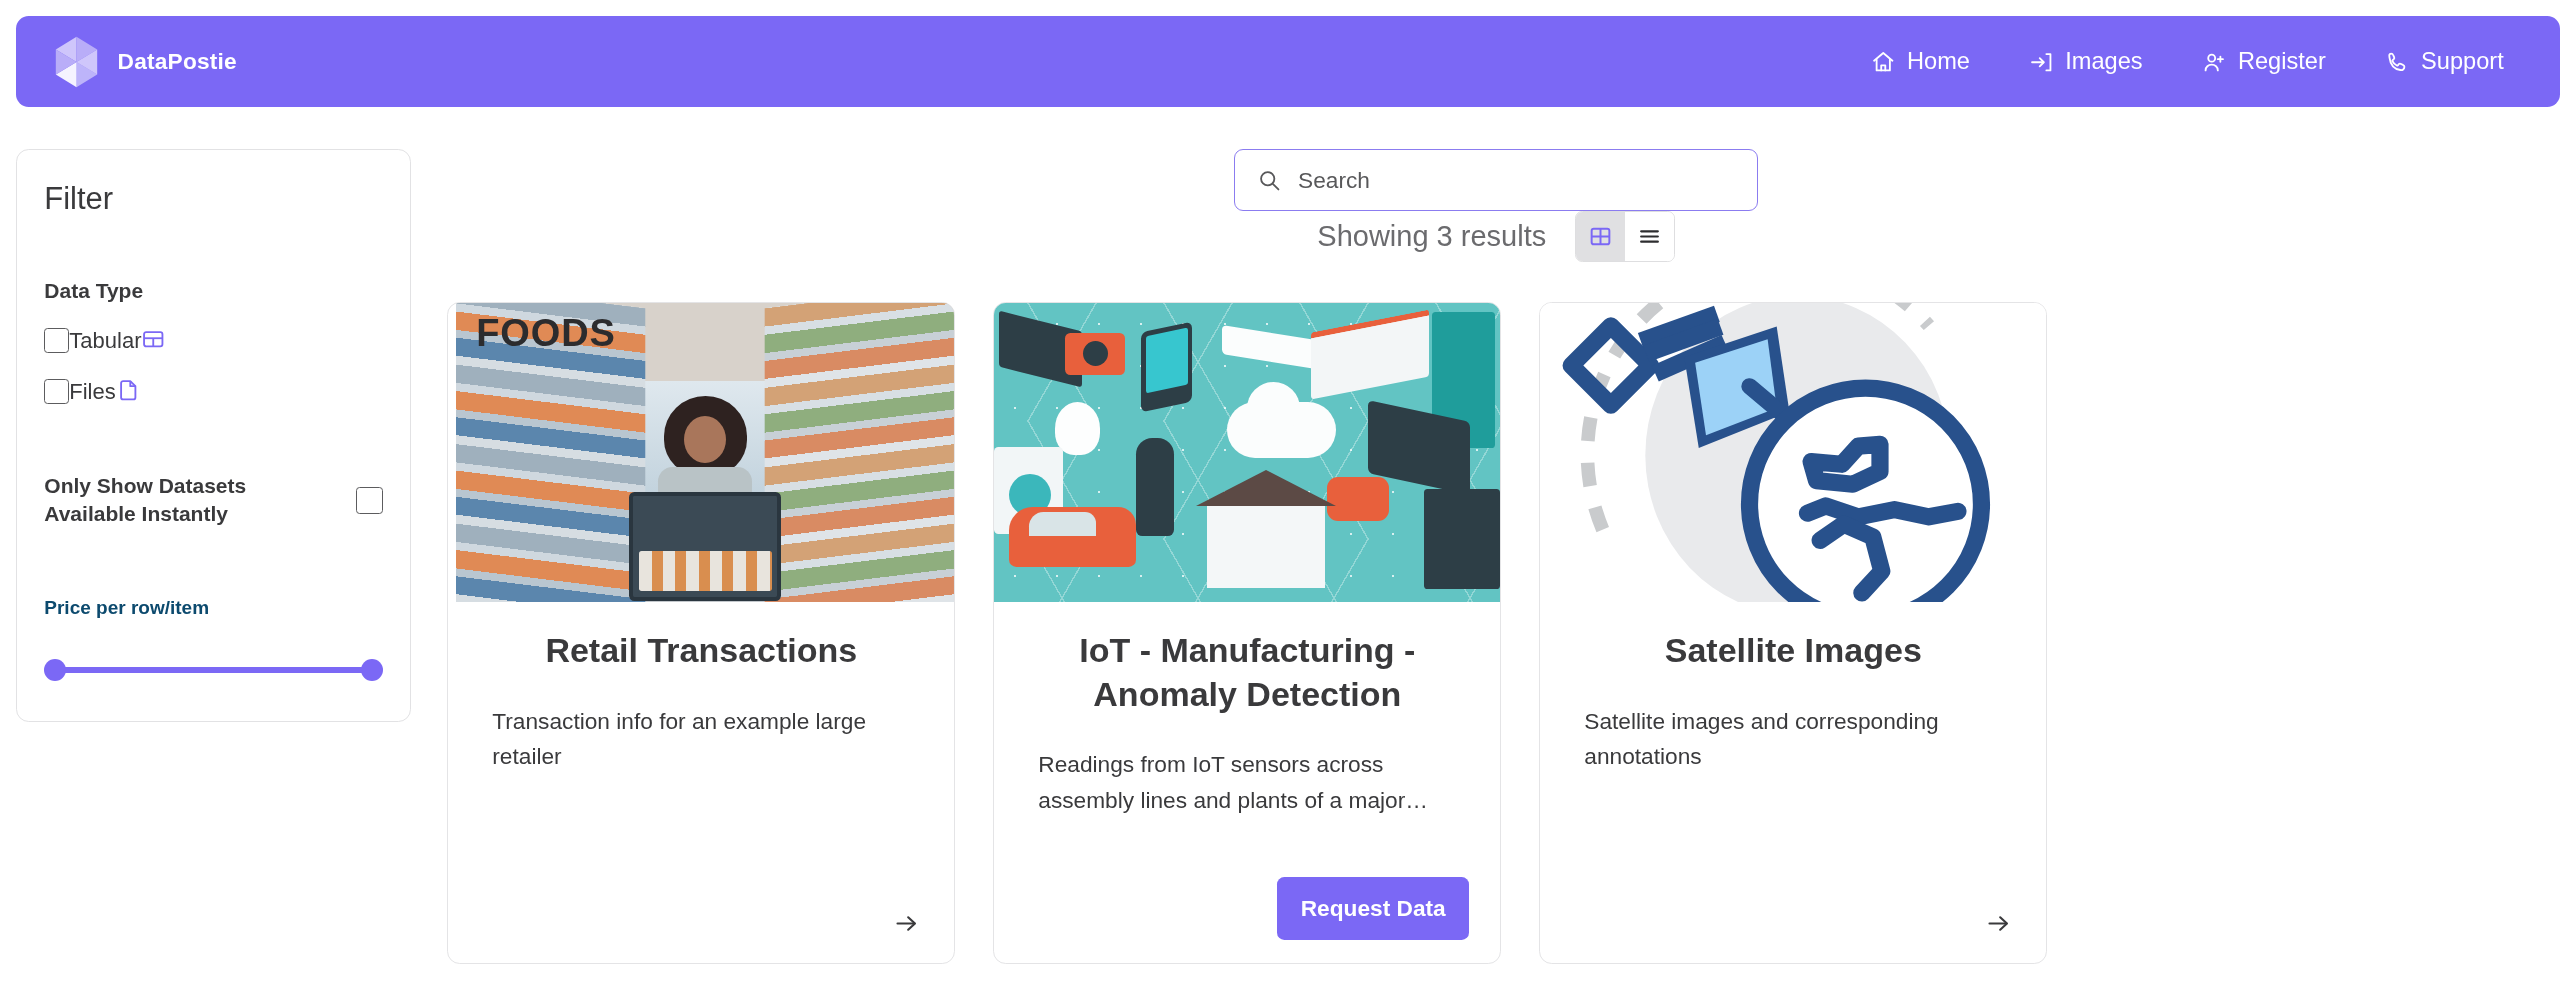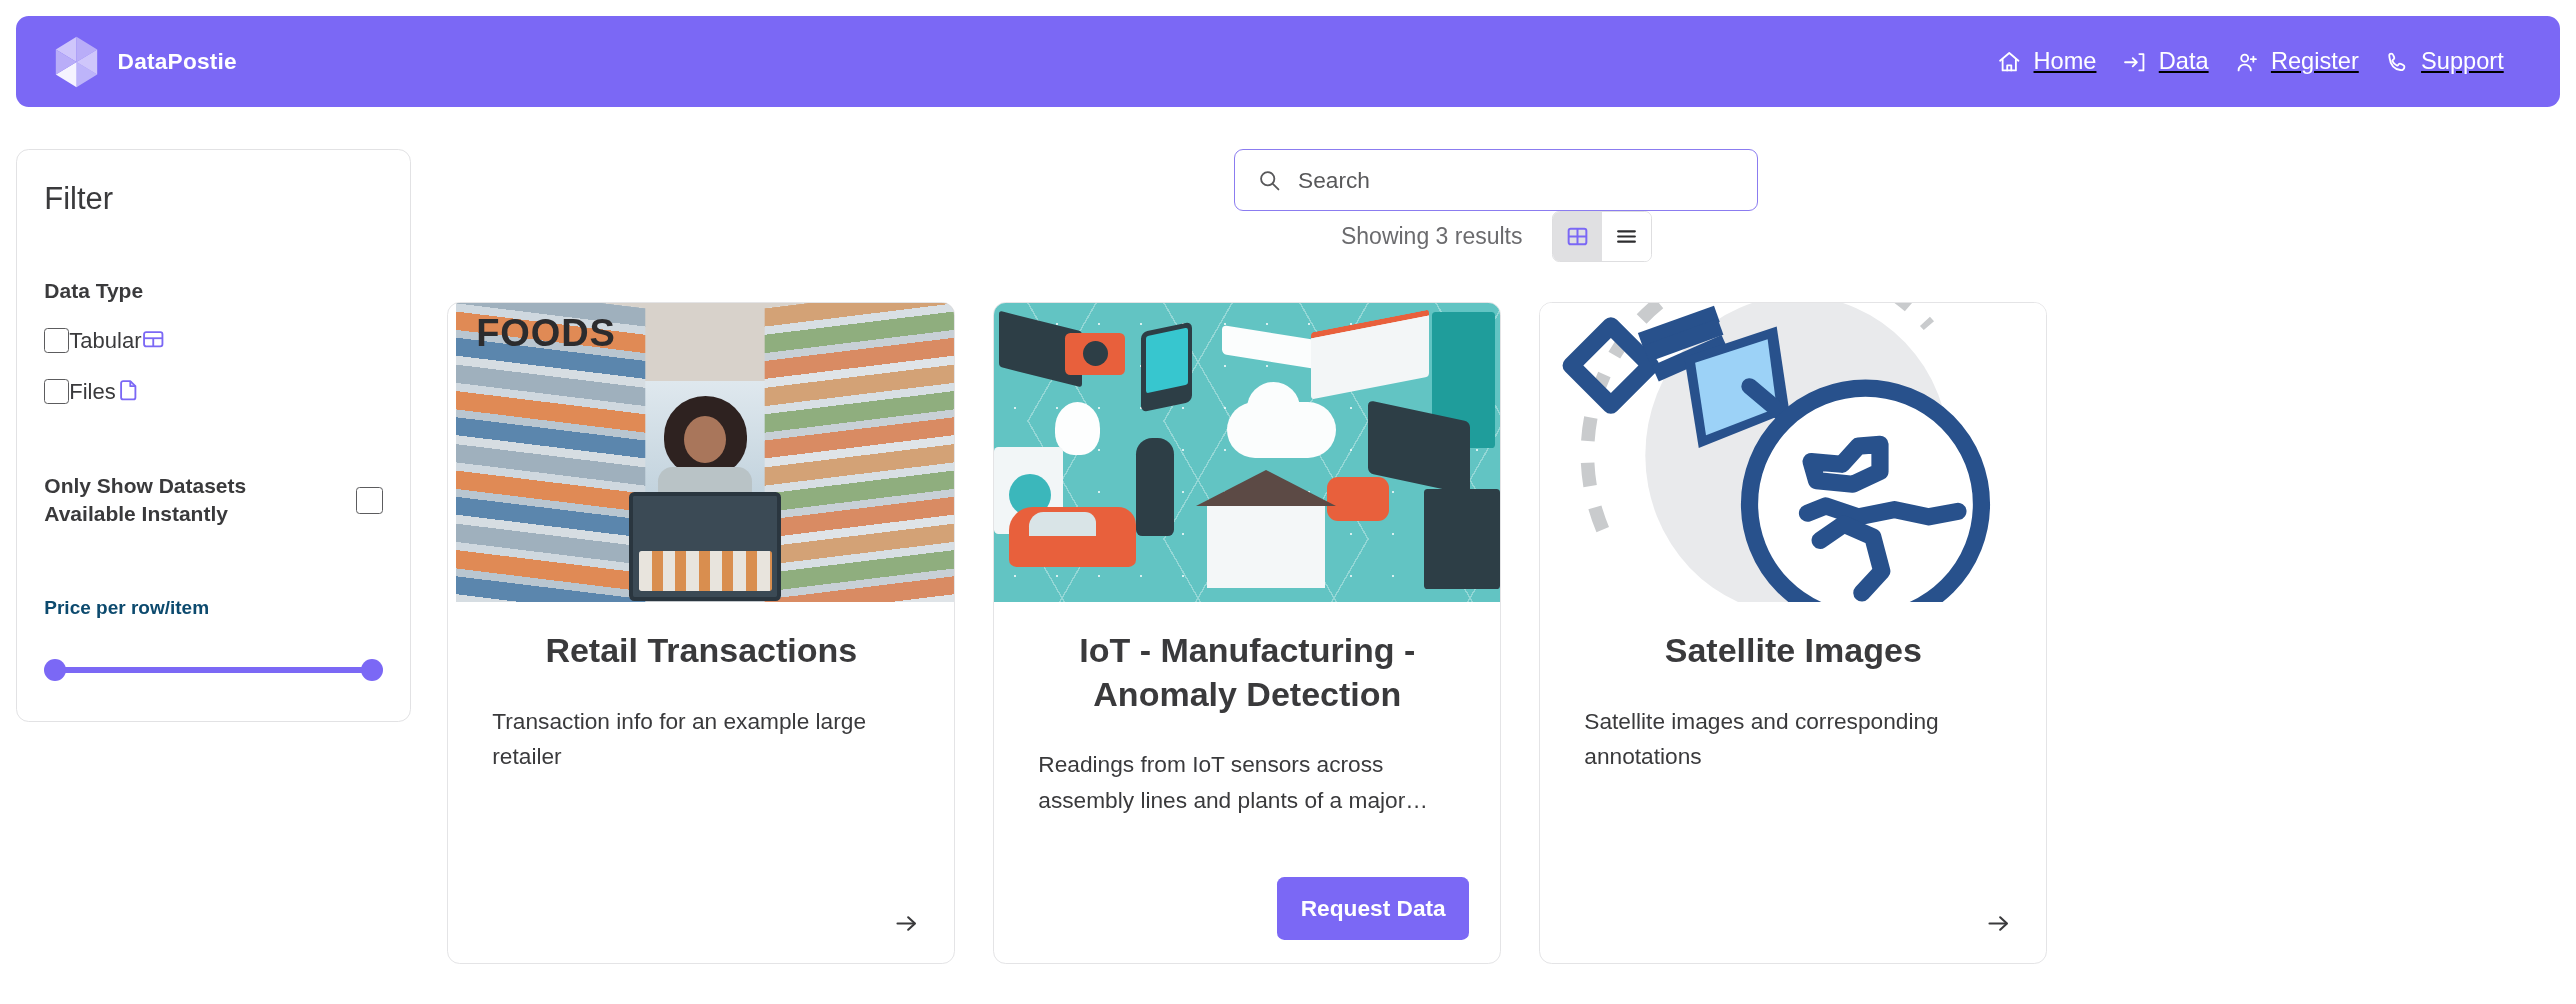--- a/index.html
+++ b/index.html
@@ -31,23 +31,22 @@
   .brand-mark { width: 49px; height: 54px; display: block; flex: none; }
   .brand-name {
     color: #ffffff;
     font-size: 22.7px;
     font-weight: 700;
     letter-spacing: 0.2px;
   }
   .nav {
     display: flex;
     align-items: flex-start;
-    gap: 26px;
+    gap: 59px;
     padding-right: 25px;
-    text-decoration: underline;
   }
   .nav-item {
     display: flex;
     align-items: center;
     gap: 11.8px;
     color: #ffffff;
     font-size: 23.6px;
     cursor: pointer;
     white-space: nowrap;
   }
@@ -174,21 +173,21 @@
   .search-placeholder {
     font-size: 22.7px;
     color: #58585a;
   }
   .results-right {
     display: flex;
     align-items: center;
     gap: 29px;
   }
   .results-count {
-    font-size: 23px;
+    font-size: 29px;
     color: #6b6b6e;
     white-space: nowrap;
   }
   .view-toggle {
     display: flex;
     border: 0.9px solid #dedee0;
     border-radius: 7.3px;
     overflow: hidden;
   }
   .view-btn {
@@ -353,21 +352,21 @@
     </a>
 
     <a class="nav-item">
       <span>
         <svg width="24.5" height="24.5" viewBox="0 0 24 24" fill="none" stroke="#ffffff" stroke-width="1.8" stroke-linecap="round" stroke-linejoin="round">
           <path d="M3 12h11"></path>
             <path d="M10.5 8 14.5 12l-4 4"></path>
             <path d="M17 4h4v16h-4"></path>
         </svg>
       </span>
-      <span>Data</span>
+      <span>Images</span>
     </a>
 
     <a class="nav-item">
       <span>
         <svg width="24.5" height="24.5" viewBox="0 0 24 24" fill="none" stroke="#ffffff" stroke-width="1.8" stroke-linecap="round" stroke-linejoin="round">
           <circle cx="9.5" cy="8" r="3.4"></circle>
             <path d="M3.5 20c0-3.3 2.7-5.6 6-5.6s6 2.3 6 5.6"></path>
           <path d="M18 6.5v5"></path>
             <path d="M15.5 9h5"></path>
         </svg>

